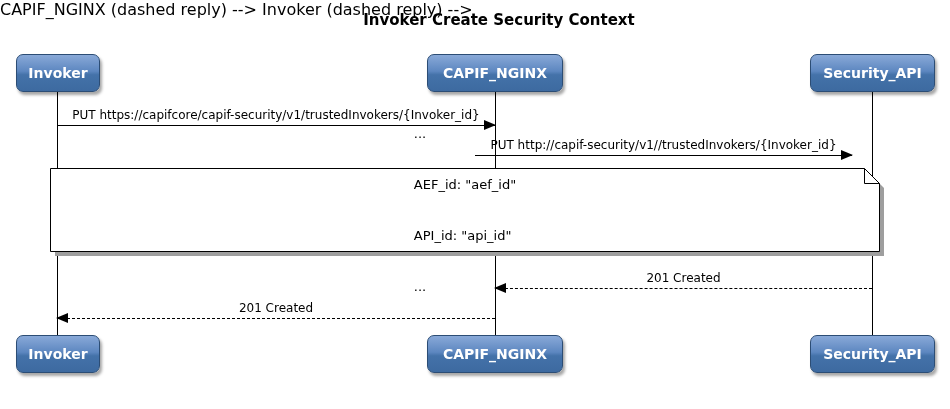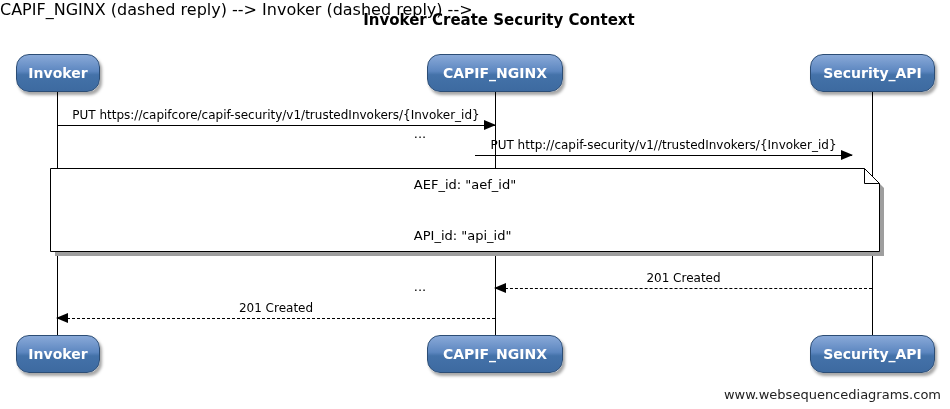--- a/index.html
+++ b/index.html
@@ -28,21 +28,21 @@
     position:absolute;
     top:92px;
     height:243px;
     width:1px;
     background:var(--line,#333);
   }
   .actor {
     position:absolute;
     height:38px;
     border:1px solid var(--actor-border,#2c4d75);
-    border-radius:13px;
+    border-radius:7px;
     background:linear-gradient(180deg,
       var(--actor-fill-top,#89a9d8) 0%,
       #5d87c0 45%,
       #4472a9 55%,
       var(--actor-fill-bottom,#3d6aa0) 100%);
     color:#fff;
     font-weight:bold;
     font-size:14px;
     display:flex;
     align-items:center;
@@ -179,15 +179,14 @@
   <div class="actor" style="left:16px;top:335px;width:84px">
     <span>Invoker</span>
   </div>
   <div class="actor" style="left:427px;top:335px;width:136px">
     <span>CAPIF_NGINX</span>
   </div>
   <div class="actor" style="left:810px;top:335px;width:125px">
     <span>Security_API</span>
   </div>
 
-  <div class="watermark">www.websequencediagrams.com</div>
 
 </div>
 
 </body></html>

